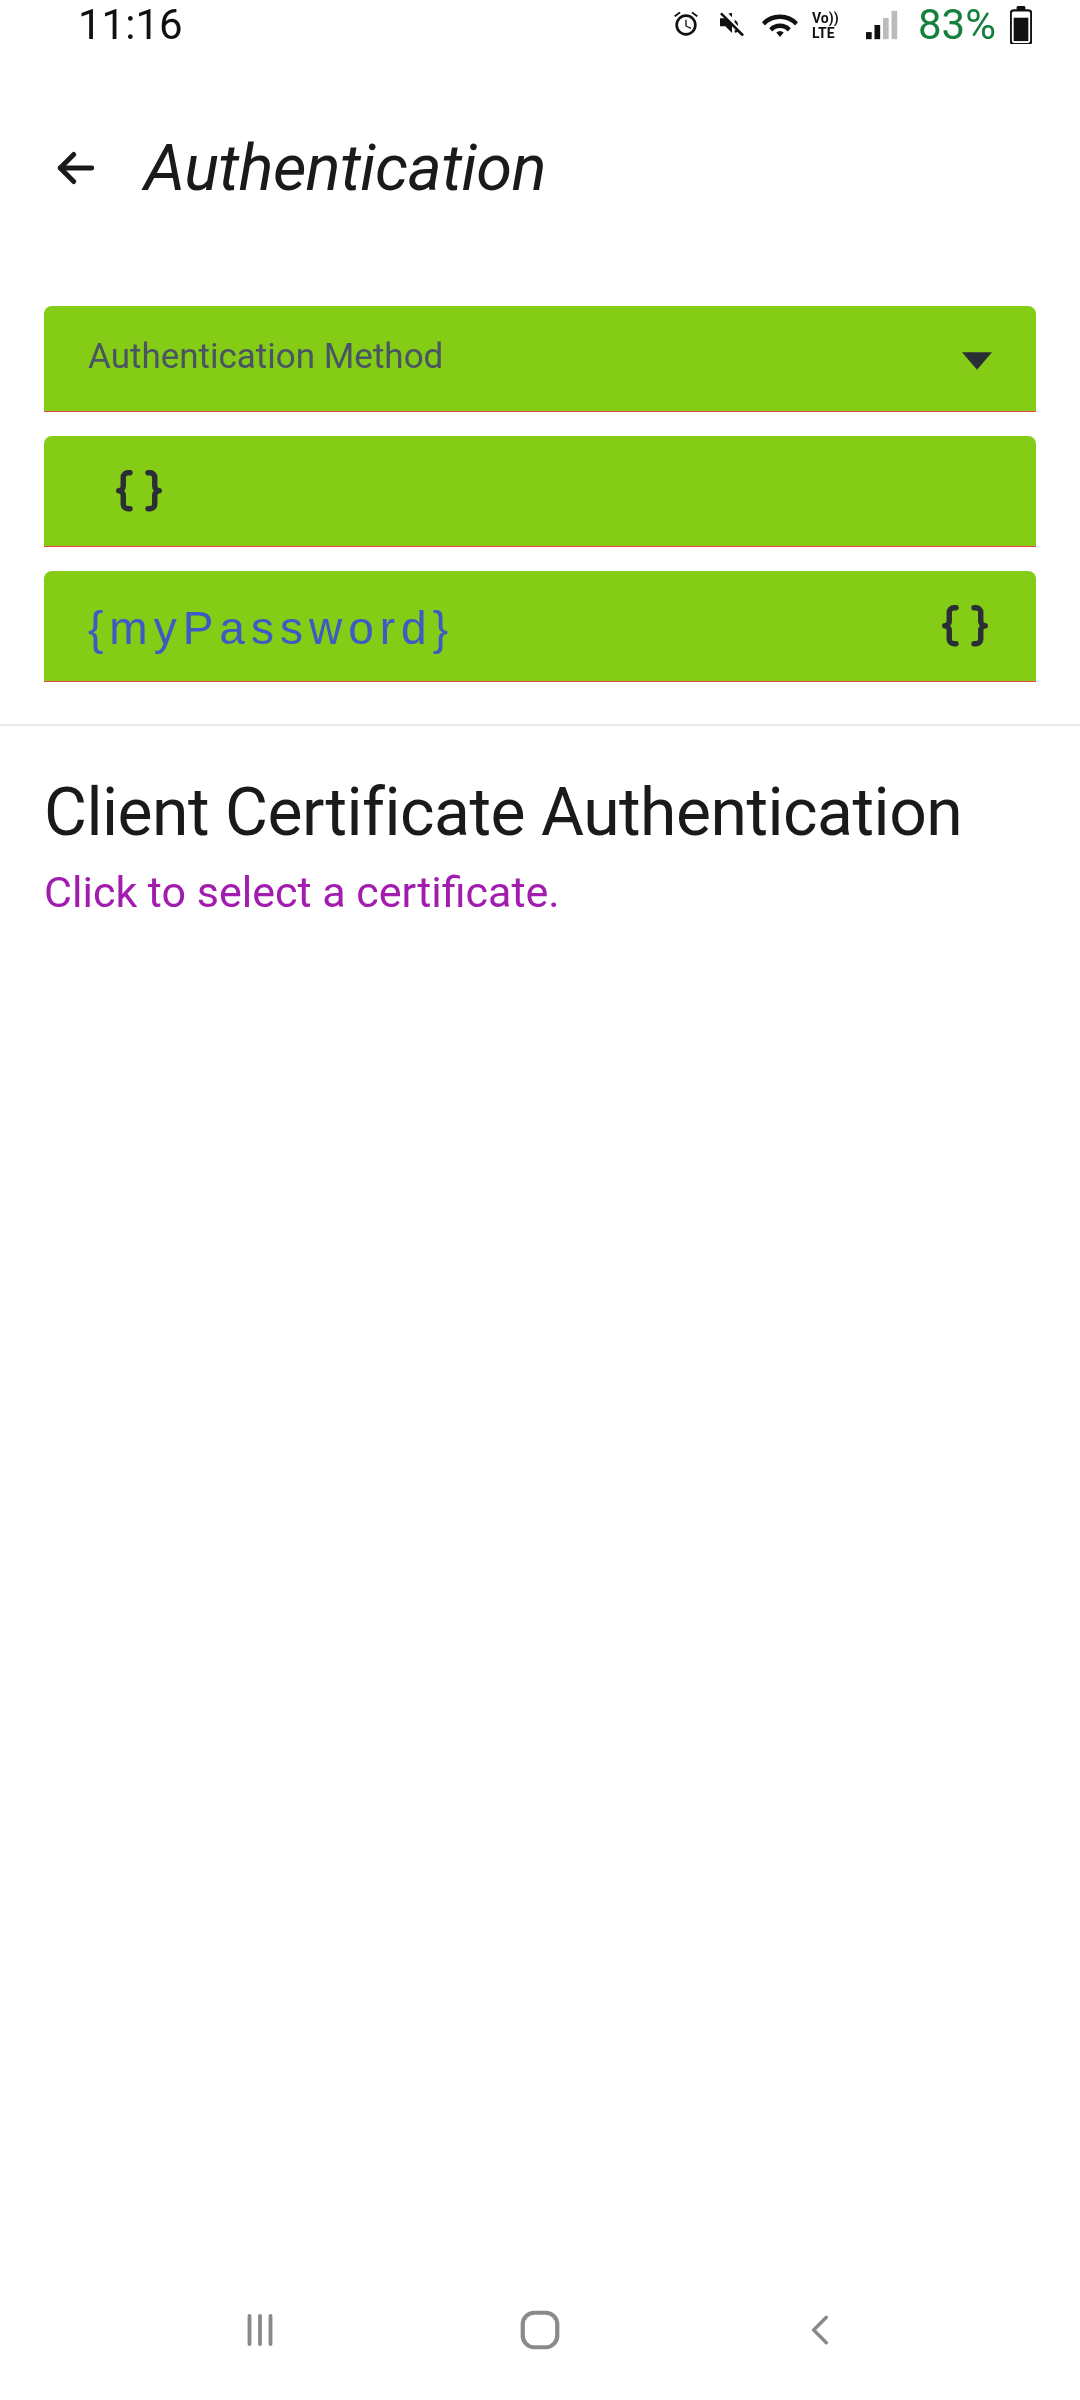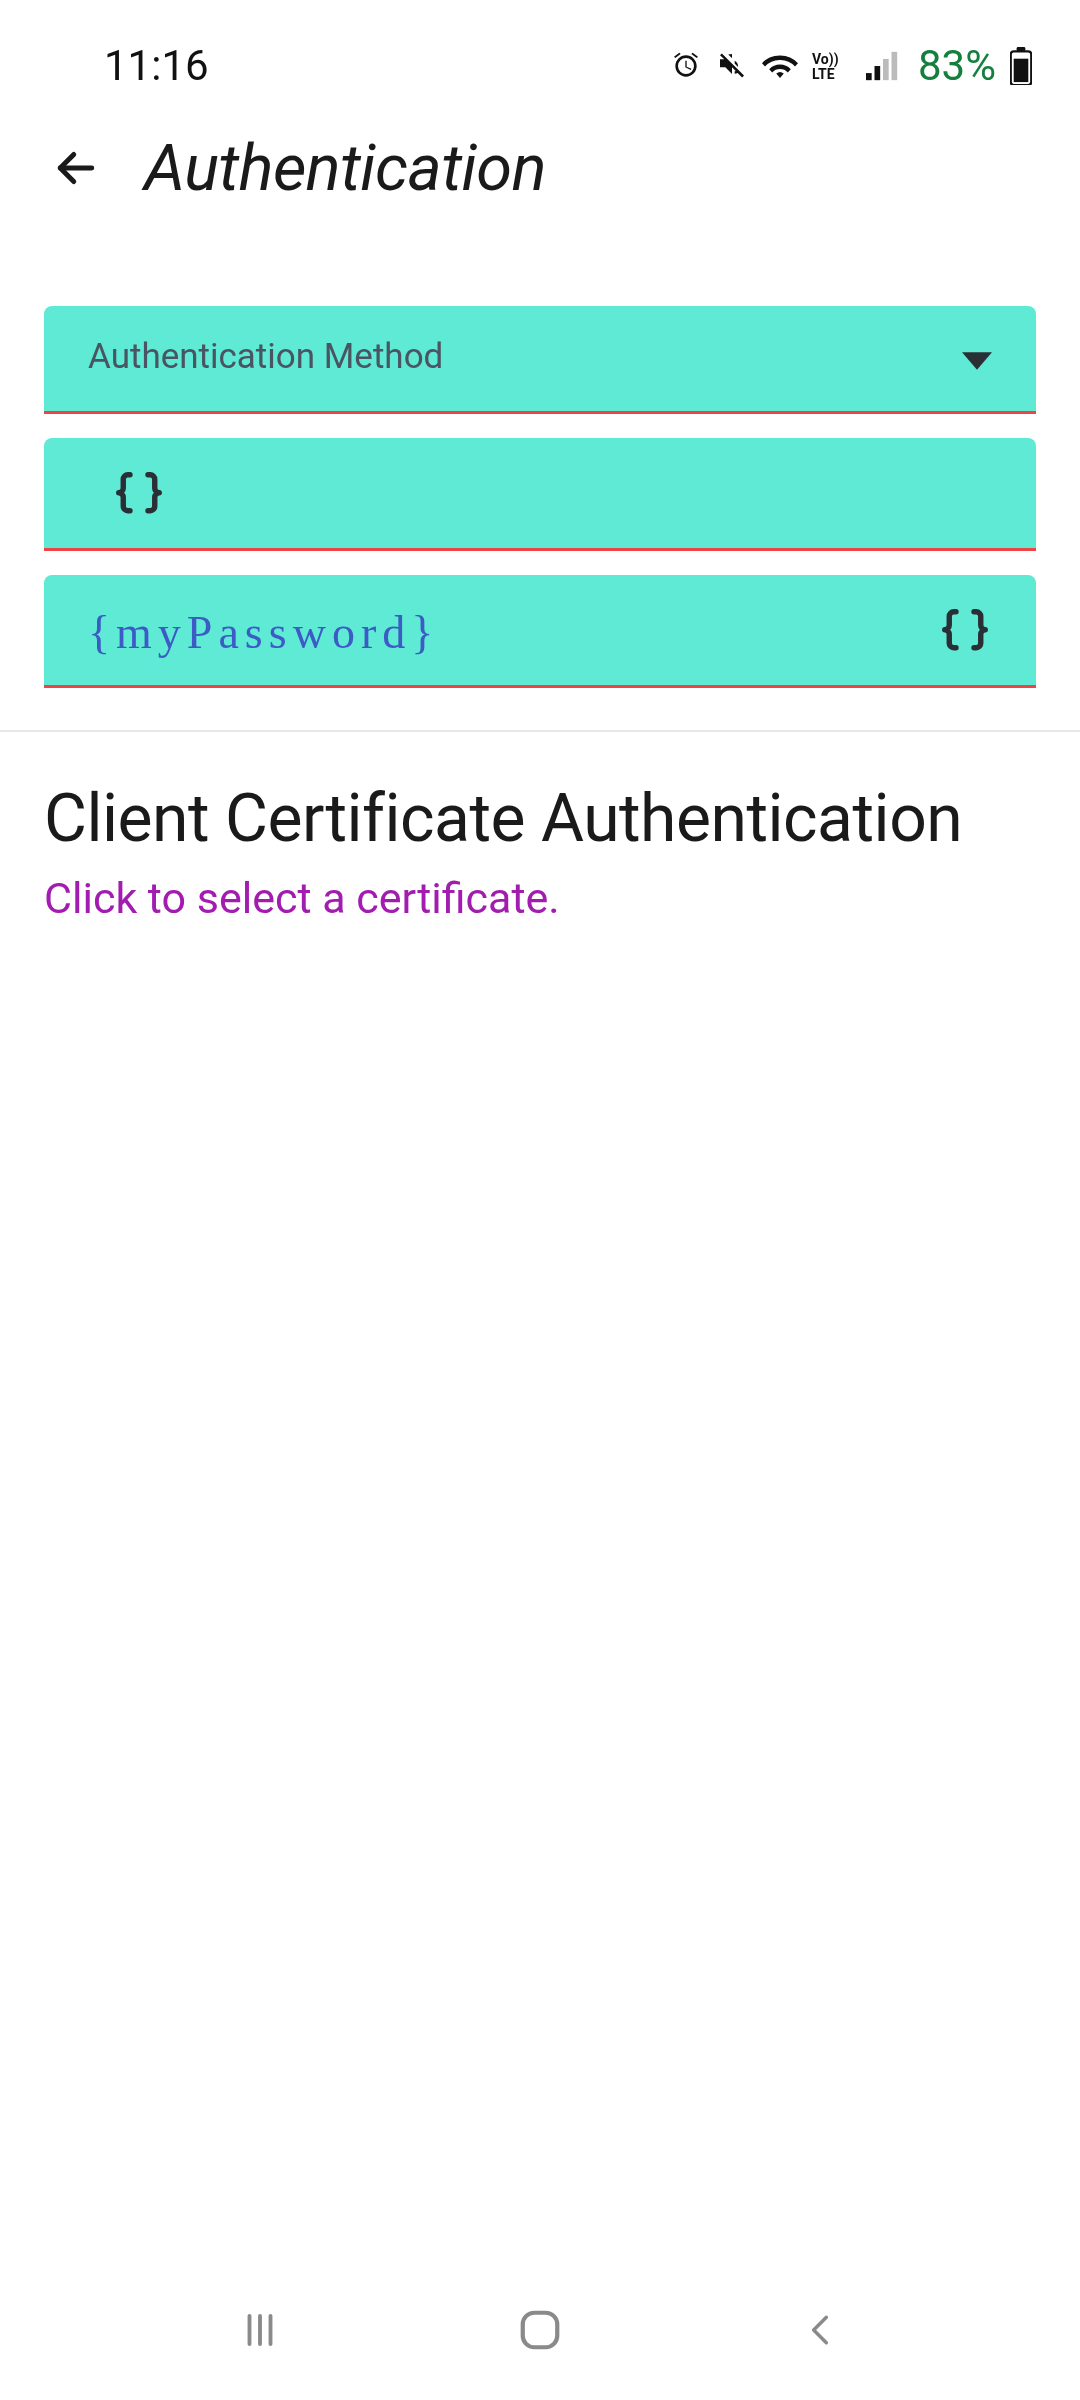--- a/index.html
+++ b/index.html
@@ -12,24 +12,23 @@
       width: 1080px;
       height: 2400px;
       background: #ffffff;
       font-family: -apple-system, BlinkMacSystemFont, "Segoe UI", Roboto, sans-serif;
       position: relative;
       overflow: hidden;
     }
     .status-bar {
       height: 90px;
       display: flex;
-      align-items: flex-end;
+      align-items: flex-start;
       justify-content: space-between;
       padding: 0 48px 0 78px;
-      margin-left: 26px;
     }
     .status-time {
       font-size: 42px;
       font-weight: 400;
       color: #111;
     }
     .status-right {
       display: flex;
       align-items: center;
       gap: 14px;
@@ -62,43 +61,43 @@
     .app-title {
       font-size: 65px;
       font-weight: 400;
       color: #1a1a1a;
       letter-spacing: -0.5px;
     }
     .content {
       padding: 60px 44px 0 44px;
     }
     .field-card {
-      background: #5eead4;
+      background: #84cc16;
       border-radius: 8px 8px 0 0;
-      border-bottom: 3px solid #ef4444;
+      border-bottom: 1px solid #ef4444;
       padding: 30px 44px 26px 44px;
       margin-bottom: 24px;
       display: flex;
       align-items: center;
     }
     .field-left {
       flex: 1;
     }
     .field-label {
       font-size: 35px;
       color: #4a5462;
       margin-bottom: 8px;
     }
     .field-value {
       font-size: 49px;
       color: #1a1a1a;
       letter-spacing: -0.5px;
     }
     .field-value.variable {
-      font-family: Liberation Serif, serif;
+      font-family: Liberation Sans, sans-serif;
       color: #3c5bc4;
       letter-spacing: 6px;
       font-size: 46px;
     }
     .field-right {
       display: flex;
       align-items: center;
       padding-left: 24px;
     }
     .divider {

